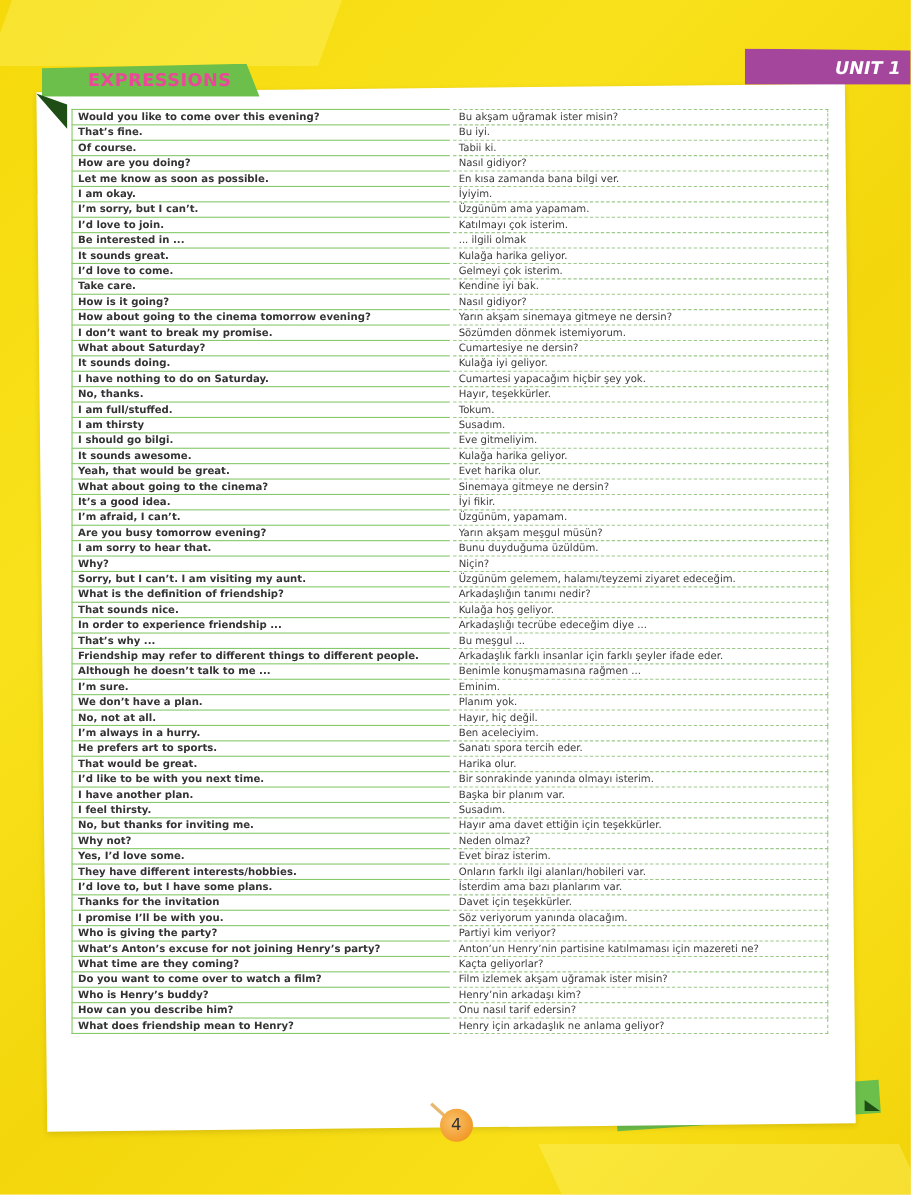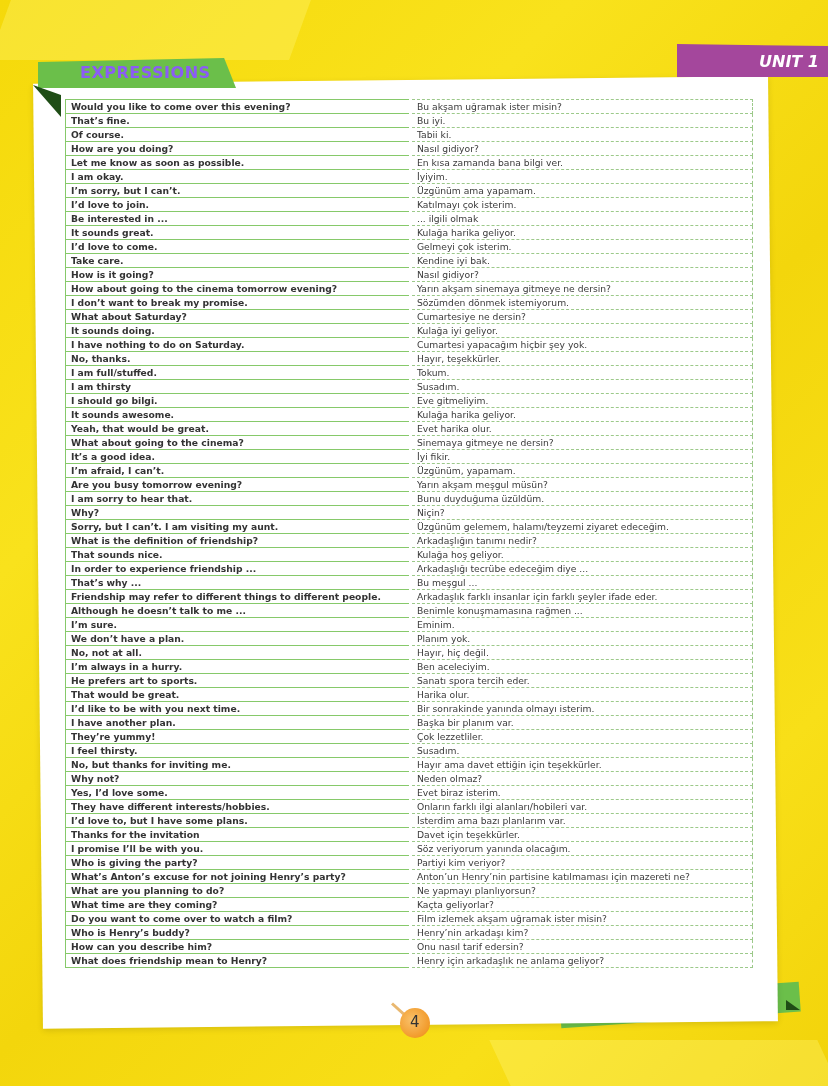--- a/index.html
+++ b/index.html
@@ -32,21 +32,21 @@
     position:absolute; left:786px; top:1000px; width:0; height:0;
     border-left:14px solid #1f4d16; border-top:10px solid transparent;
   }
   .header-tab {
     position:absolute; left:38px; top:58px; width:198px; height:30px;
     background:#6bbf4a;
     clip-path: polygon(0 4px, 94% 0, 100% 100%, 0 100%);
   }
   .header-title {
     position:absolute; left:80px; top:63px;
-    color:#8b5cf6; font-weight:bold; font-size:16px; letter-spacing:0.5px;
+    color:#ec4899; font-weight:bold; font-size:16px; letter-spacing:0.5px;
     font-family: "DejaVu Sans", sans-serif;
   }
   .unit-tab {
     position:absolute; left:677px; top:44px; width:151px; height:33px;
     background:#a4479c;
     clip-path: polygon(0 0, 100% 2px, 100% 100%, 0 100%);
   }
   .unit-title {
     position:absolute; left:718px; top:52px;
     color:#ffffff; font-weight:bold; font-style:italic; font-size:16px;
@@ -277,24 +277,20 @@
       </tr>
       <tr>
         <td class="en">I’d like to be with you next time.</td>
         <td class="tr">Bir sonrakinde yanında olmayı isterim.</td>
       </tr>
       <tr>
         <td class="en">I have another plan.</td>
         <td class="tr">Başka bir planım var.</td>
       </tr>
       <tr>
-        <td class="en">They’re yummy!</td>
-        <td class="tr">Çok lezzetliler.</td>
-      </tr>
-      <tr>
         <td class="en">I feel thirsty.</td>
         <td class="tr">Susadım.</td>
       </tr>
       <tr>
         <td class="en">No, but thanks for inviting me.</td>
         <td class="tr">Hayır ama davet ettiğin için teşekkürler.</td>
       </tr>
       <tr>
         <td class="en">Why not?</td>
         <td class="tr">Neden olmaz?</td>
@@ -319,24 +315,20 @@
         <td class="en">I promise I’ll be with you.</td>
         <td class="tr">Söz veriyorum yanında olacağım.</td>
       </tr>
       <tr>
         <td class="en">Who is giving the party?</td>
         <td class="tr">Partiyi kim veriyor?</td>
       </tr>
       <tr>
         <td class="en">What’s Anton’s excuse for not joining Henry’s party?</td>
         <td class="tr">Anton’un Henry’nin partisine katılmaması için mazereti ne?</td>
-      </tr>
-      <tr>
-        <td class="en">What are you planning to do?</td>
-        <td class="tr">Ne yapmayı planlıyorsun?</td>
       </tr>
       <tr>
         <td class="en">What time are they coming?</td>
         <td class="tr">Kaçta geliyorlar?</td>
       </tr>
       <tr>
         <td class="en">Do you want to come over to watch a film?</td>
         <td class="tr">Film izlemek akşam uğramak ister misin?</td>
       </tr>
       <tr>

